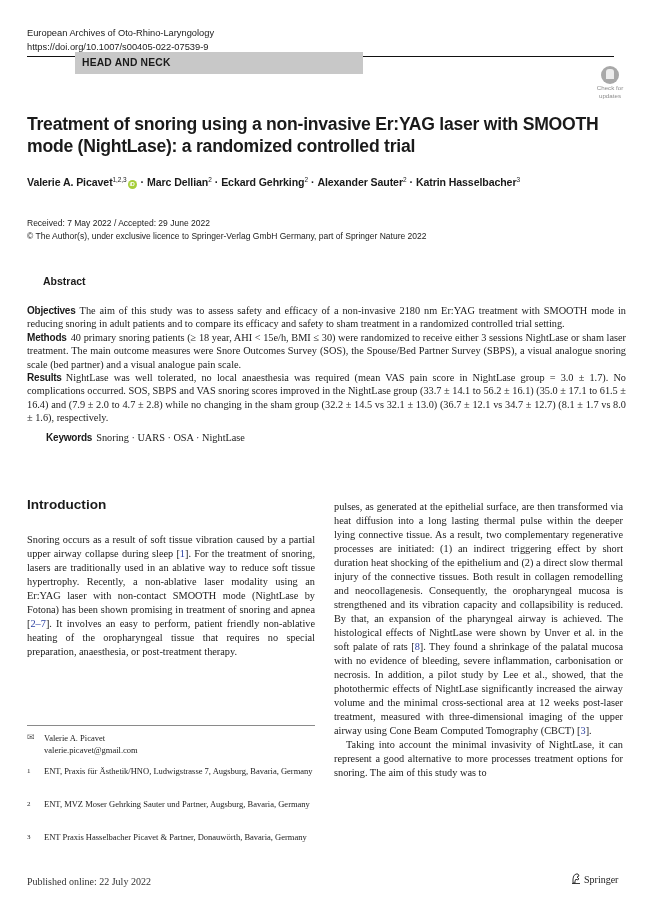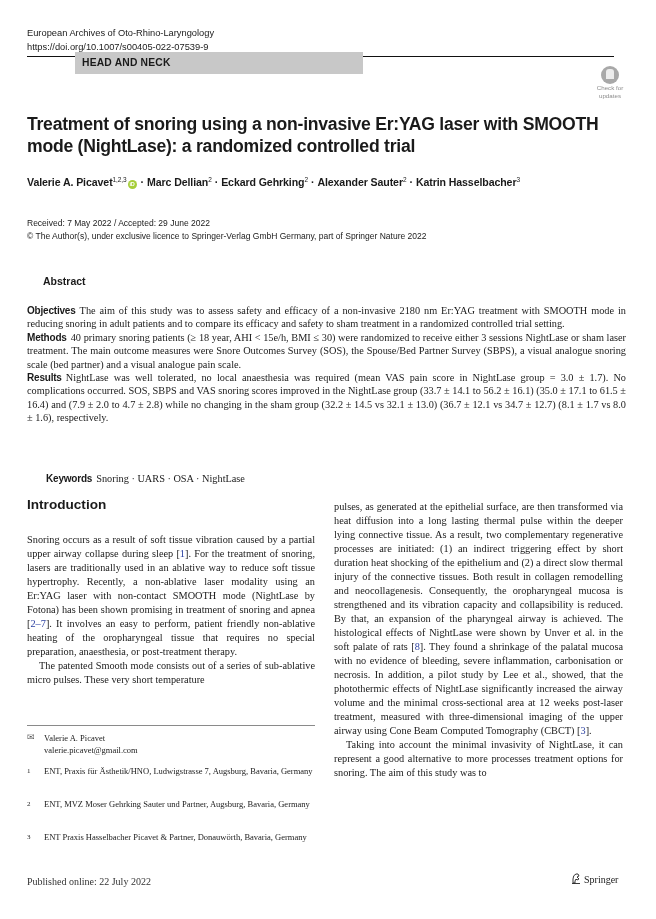--- a/index.html
+++ b/index.html
@@ -24,21 +24,21 @@
   .orcid { display: inline-block; width: 9px; height: 9px; border-radius: 50%; background: #a6ce39; color: #fff; font-size: 5.5px; line-height: 9px; text-align: center; vertical-align: 0px; margin: 0 1px; font-weight: bold; }
   .sep { font-weight: bold; margin: 0 3px; }
 
   .dates { position: absolute; left: 27px; top: 217px; font-size: 8.5px; line-height: 12.5px; }
 
   .abstract { position: absolute; left: 27px; top: 258px; width: 599px; }
   .abstract h3 { margin: 16px; font-size: 10.5px; line-height: 14px; font-weight: bold; }
   .abstract p { margin: 0; font-size: 10.3px; line-height: 13.4px; text-align: justify; }
   .abstract .lead { font-family: "Liberation Sans", "DejaVu Sans", sans-serif; font-weight: bold; font-size: 10px; margin-right: 4px; letter-spacing: -0.2px; }
 
-  .keywords { position: absolute; left: 27px; top: 473px; font-size: 10.3px; padding-left: 19px; }
+  .keywords { position: absolute; left: 27px; top: 432px; font-size: 10.3px; padding-left: 19px; }
   .keywords .lead { font-family: "Liberation Sans", "DejaVu Sans", sans-serif; font-weight: bold; font-size: 10px; margin-right: 4px; letter-spacing: -0.2px; }
 
   .intro-h { position: absolute; left: 27px; top: 497px; font-size: 13.6px; font-weight: bold; }
 
   .col { position: absolute; font-size: 10.3px; line-height: 14px; text-align: justify; }
   .col p { margin: 0; }
   .col p.indent { text-indent: 12px; }
   .col-left { left: 27px; top: 533px; width: 288px; }
   .col-right { left: 334px; top: 500px; width: 289px; }
   .ref { color: #2a3fa0; }
@@ -89,21 +89,20 @@
 </div>
 
 <div class="keywords serif">
   <span class="lead">Keywords</span><span>Snoring · UARS · OSA · NightLase</span>
 </div>
 
 <div class="intro-h sans">Introduction</div>
 
 <div class="col col-left serif">
   <p><span>Snoring occurs as a result of soft tissue vibration caused by a partial upper airway collapse during sleep [</span><span class="ref">1</span><span>]. For the treatment of snoring, lasers are traditionally used in an ablative way to reduce soft tissue hypertrophy. Recently, a non-ablative laser modality using an Er:YAG laser with non-contact SMOOTH mode (NightLase by Fotona) has been shown promising in treatment of snoring and apnea [</span><span class="ref">2–7</span><span>]. It involves an easy to perform, patient friendly non-ablative heating of the oropharyngeal tissue that requires no special preparation, anaesthesia, or post-treatment therapy.</span></p>
-  <p class="indent">The patented Smooth mode consists out of a series of sub-ablative micro pulses. These very short temperature</p>
 </div>
 
 <div class="col col-right serif">
   <p><span>pulses, as generated at the epithelial surface, are then transformed via heat diffusion into a long lasting thermal pulse within the deeper lying connective tissue. As a result, two complementary regenerative processes are initiated: (1) an indirect triggering effect by short duration heat shocking of the epithelium and (2) a direct slow thermal injury of the connective tissues. Both result in collagen remodelling and neocollagenesis. Consequently, the oropharyngeal mucosa is strengthened and its vibration capacity and collapsibility is reduced. By that, an expansion of the pharyngeal airway is achieved. The histological effects of NightLase were shown by Unver et al. in the soft palate of rats [</span><span class="ref">8</span><span>]. They found a shrinkage of the palatal mucosa with no evidence of bleeding, severe inflammation, carbonisation or necrosis. In addition, a pilot study by Lee et al., showed, that the photothermic effects of NightLase significantly increased the airway volume and the minimal cross-sectional area at 12 weeks post-laser treatment, measured with three-dimensional imaging of the upper airway using Cone Beam Computed Tomography (CBCT) [</span><span class="ref">3</span><span>].</span></p>
   <p class="indent">Taking into account the minimal invasivity of NightLase, it can represent a good alternative to more processes treatment options for snoring. The aim of this study was to</p>
 </div>
 
 <div class="fn-rule"></div>
 <div class="fn serif" style="top:733px;">
   <span class="mark env">✉</span>

